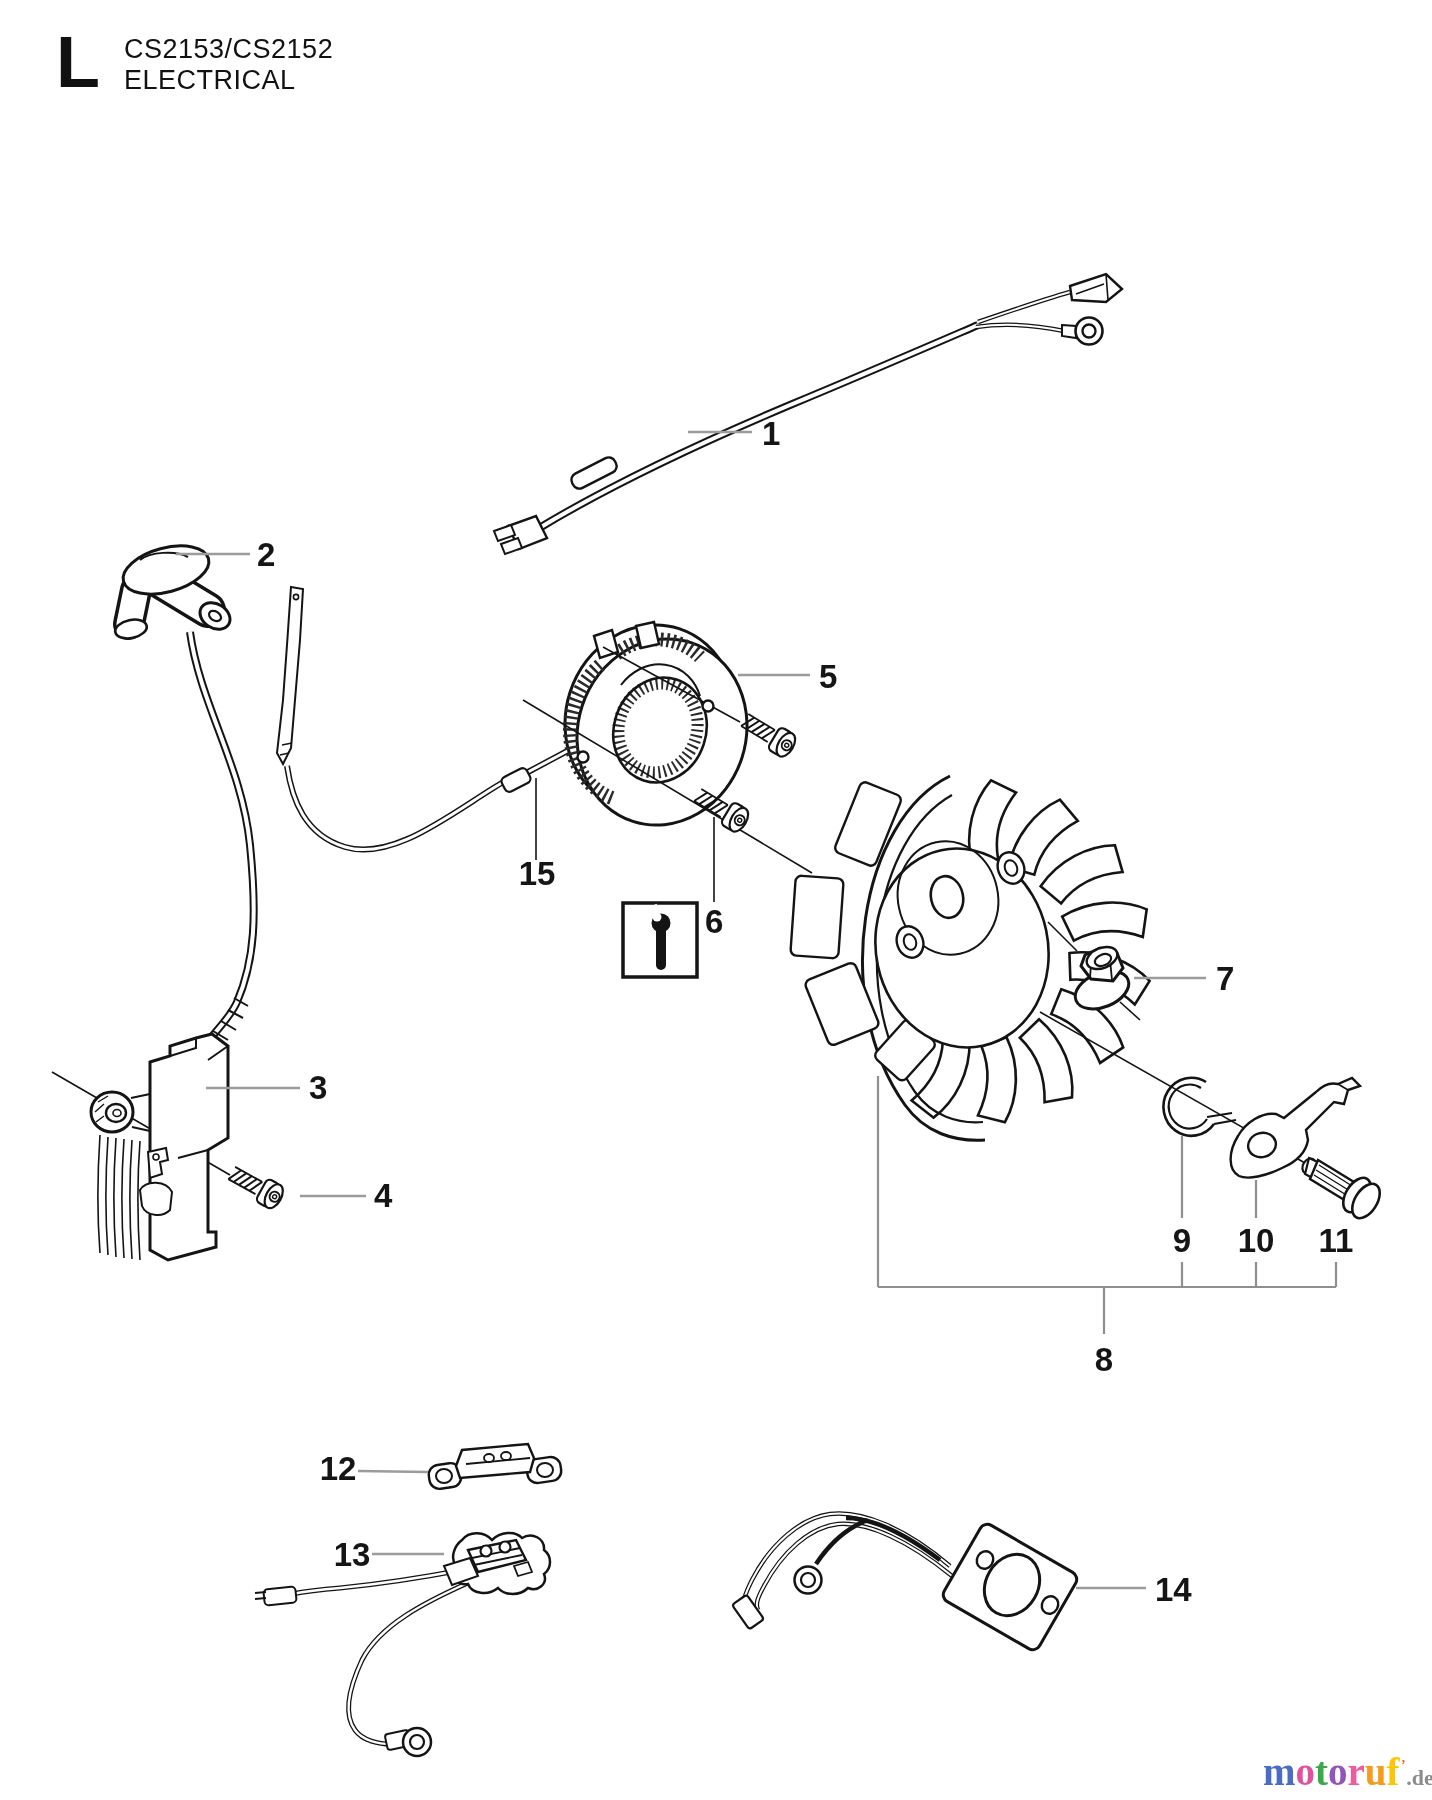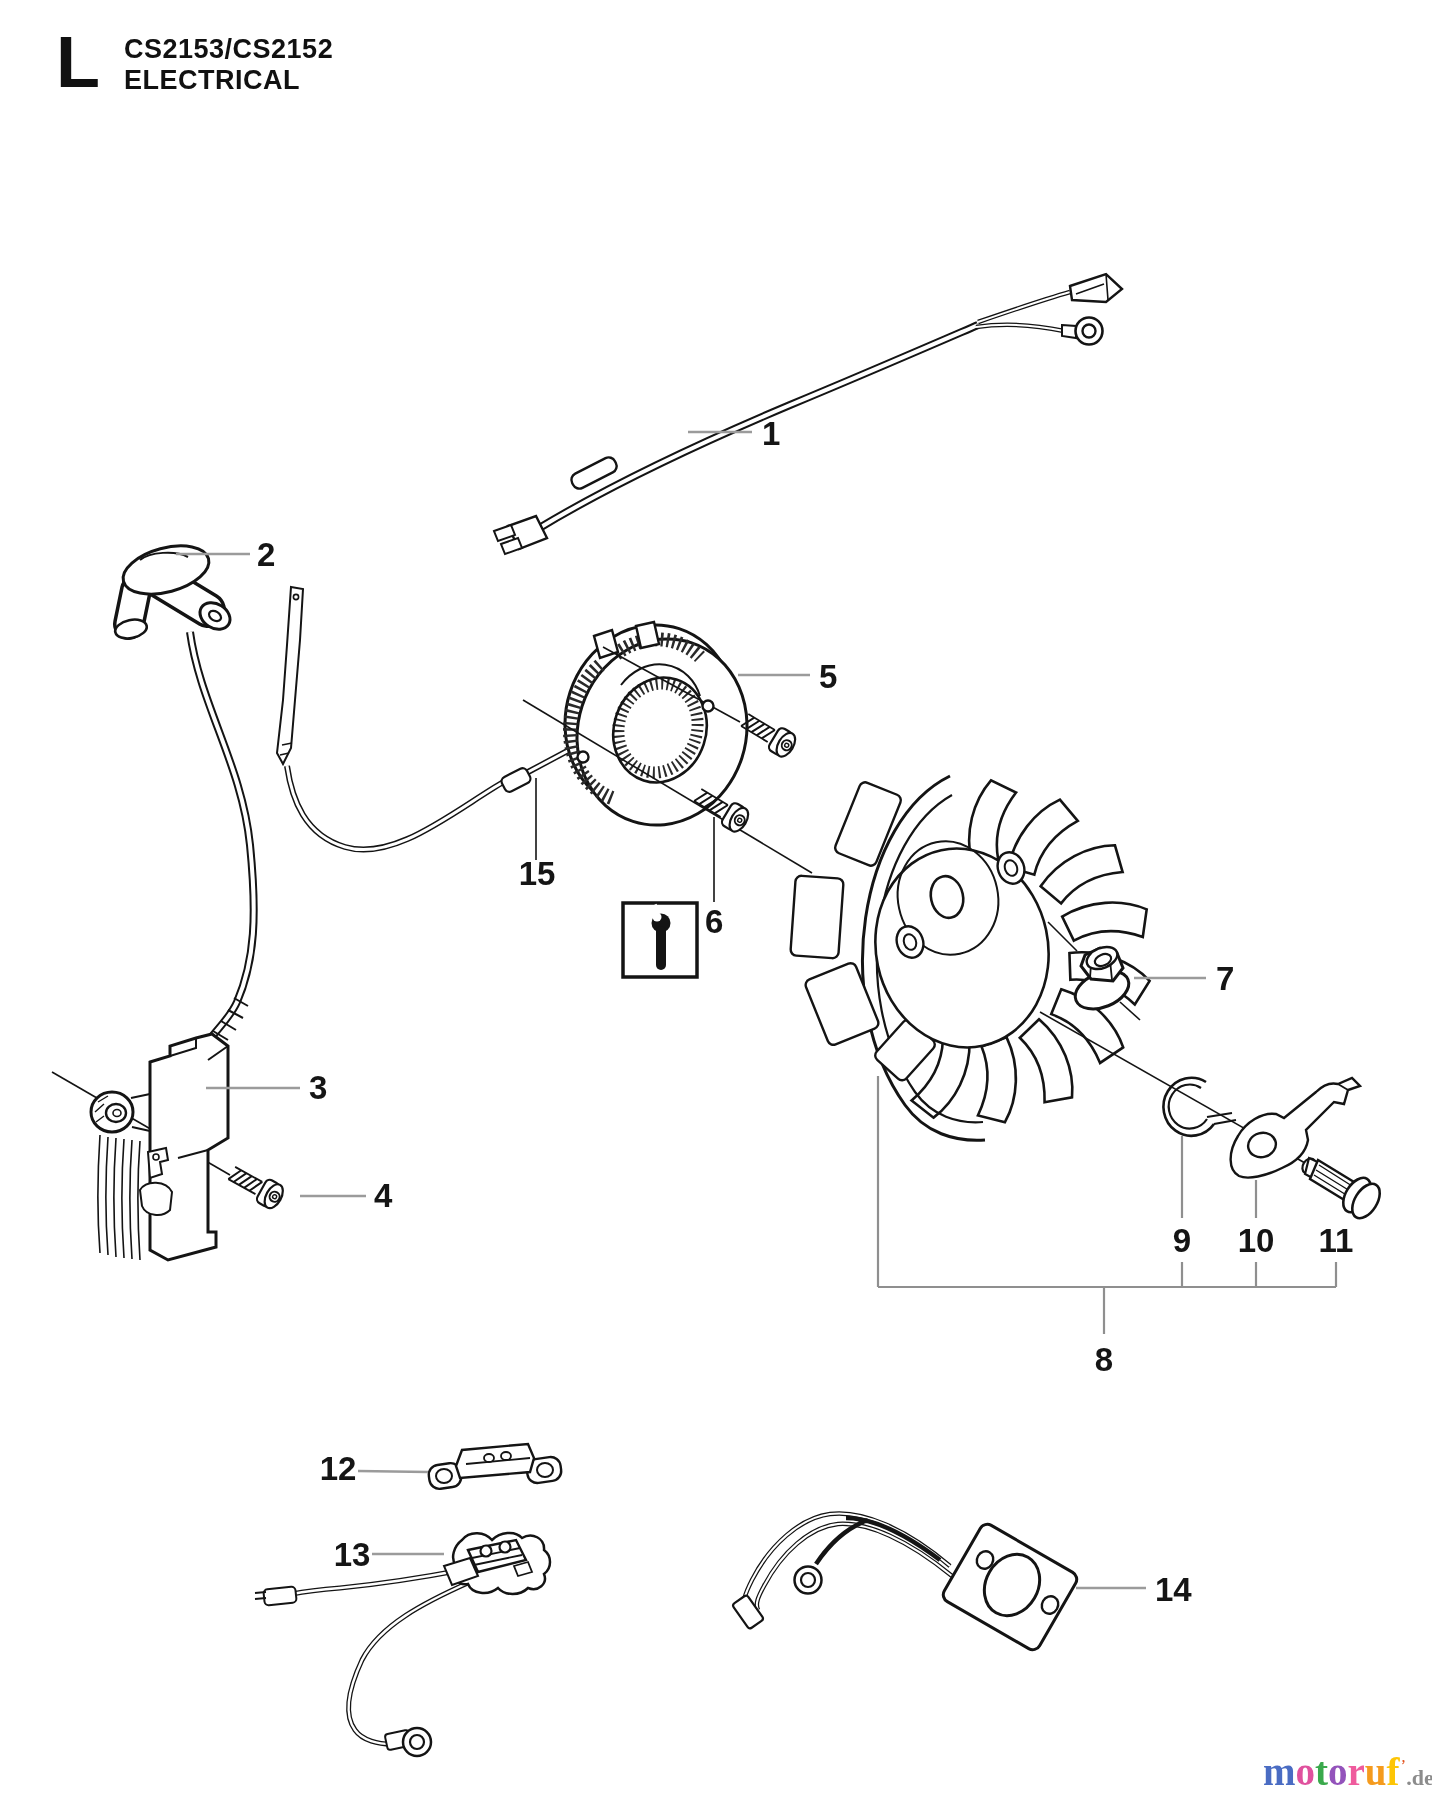--- a/index.html
+++ b/index.html
@@ -1,19 +1,19 @@
 <!DOCTYPE html>
 <html><head>
 <meta charset="utf-8">
 <style>
   html,body{margin:0;padding:0;background:#ffffff;}
   .page{position:relative;width:1432px;height:1800px;background:#ffffff;overflow:hidden;
         font-family:"Liberation Sans", sans-serif;}
   .hdr-letter{position:absolute;left:56px;top:26px;font-size:72px;font-weight:bold;color:#111;line-height:1;}
-  .hdr-block{position:absolute;left:124px;top:34px;font-size:27px;font-weight:bold;color:#111;
+  .hdr-block{position:absolute;left:124px;top:34px;font-size:27px;font-weight:normal;color:#111;
              line-height:1.16;letter-spacing:0.5px;}
   svg{position:absolute;left:0;top:0;}
   .ln{stroke:#141414;fill:none;}
   .wh{fill:#ffffff;stroke:#141414;}
   .callout{font:bold 33px "Liberation Sans", sans-serif;fill:#151515;}
   .logo{position:absolute;left:1263px;top:1749px;text-decoration:none;display:flex;align-items:baseline;
         font-family:"Liberation Serif", serif;}
   .logo-letters span{font-size:39px;font-weight:bold;}
   .logo-mark{font-size:17px;margin-left:1px;transform:translateY(-14px);}
   .logo-suffix{font-size:22px;color:#8c8c8c;font-weight:bold;}

